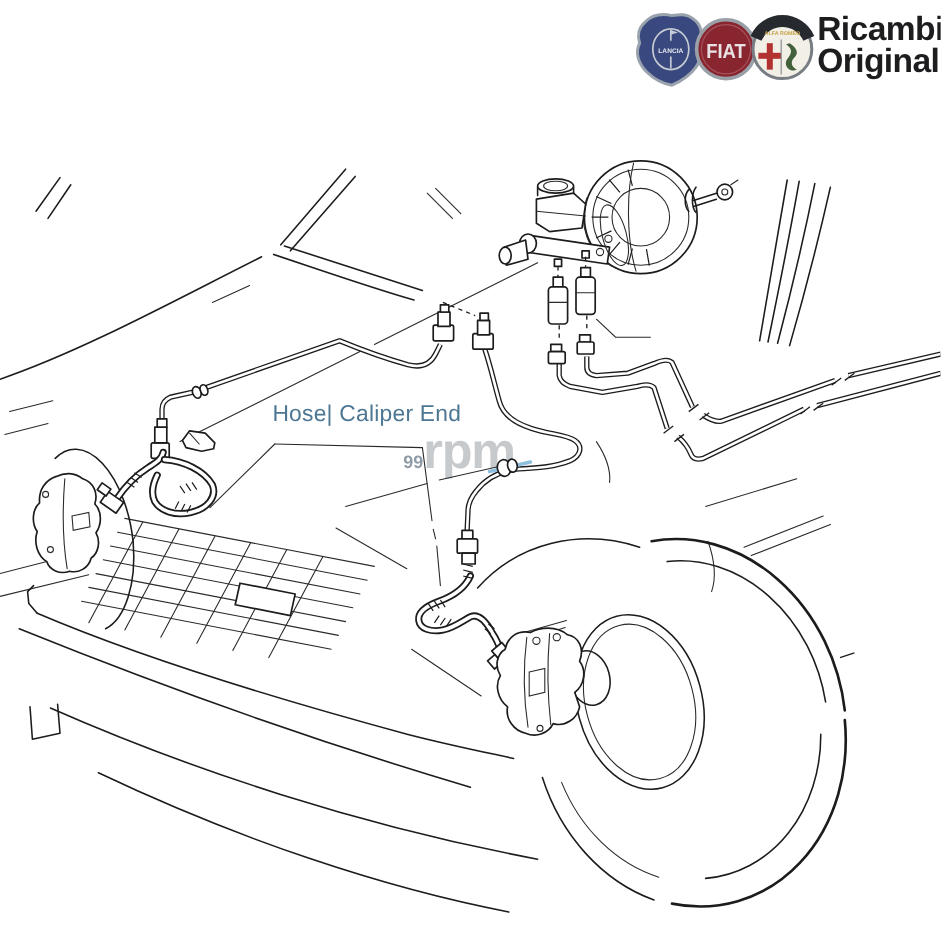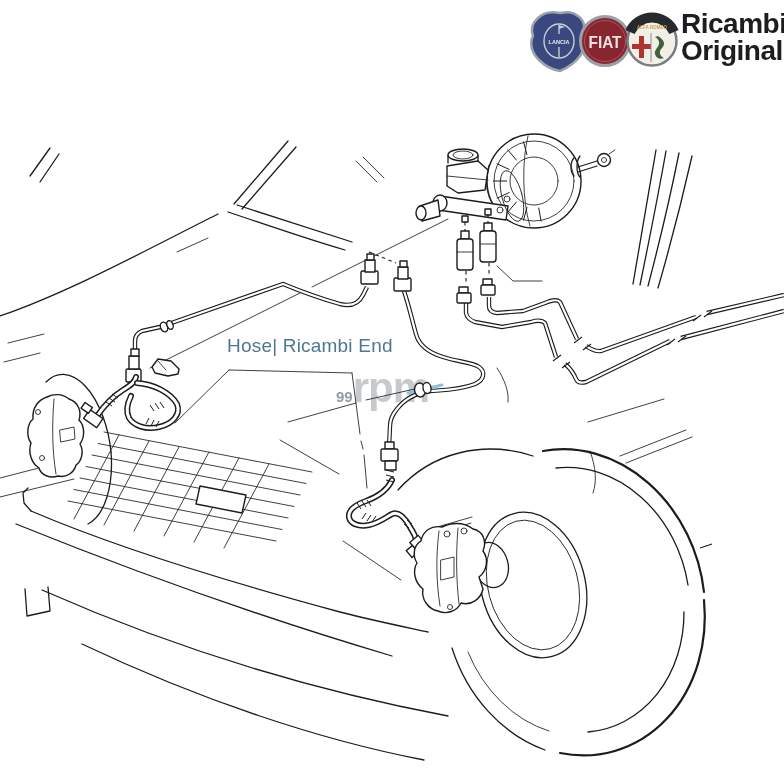--- a/index.html
+++ b/index.html
@@ -15,21 +15,21 @@
   .hd {stroke:#1c1c1c;stroke-width:6;fill:none;stroke-linejoin:round;stroke-linecap:round;}
   .hw {stroke:#ffffff;stroke-width:3;fill:none;stroke-linejoin:round;stroke-linecap:round;}
   .wf {fill:#ffffff;stroke:#1c1c1c;stroke-width:1.4;stroke-linejoin:round;}
   .coil{stroke:#1c1c1c;stroke-width:1;fill:none;}
   .dash{stroke:#1c1c1c;stroke-width:1.1;fill:none;stroke-dasharray:3.5 3.5;}
   .tick{stroke:#1c1c1c;stroke-width:1.1;fill:none;}
   .blue{stroke:#8cc0de;stroke-width:3;fill:none;stroke-linecap:round;}
   
   #part-label{position:absolute;left:227px;top:335px;z-index:3;color:#4d7793;
       font-size:19px;font-weight:400;letter-spacing:.2px;white-space:nowrap;cursor:pointer;}
-  #watermark{position:absolute;left:336px;top:364px;z-index:1;display:flex;
+  #watermark{position:absolute;left:336px;top:352px;z-index:1;display:flex;
       align-items:baseline;opacity:.95;white-space:nowrap;}
   #watermark .wm-prefix{font-size:15px;font-weight:700;color:#8a97a3;}
   #watermark .wm-text{font-size:42px;font-weight:700;color:#c5c8cb;letter-spacing:-1px;}
   #brand-title{position:absolute;left:681px;top:10px;z-index:3;color:#1d1d1f;
       font-size:28px;font-weight:700;line-height:27px;letter-spacing:-.5px;}
   .logo-text{font-family:"Liberation Sans",sans-serif;}
 </style>
 </head>
 <body>
 
@@ -350,20 +350,20 @@
         <path d="M630,32 A24,24 0 0 1 674,32" fill="none" stroke="#26292e" stroke-width="10"></path>
         <rect x="639" y="36" width="5" height="22" fill="#b23131"></rect>
         <rect x="632" y="44" width="19" height="5" fill="#b23131"></rect>
         <path d="M651,33 L651,62" stroke="#8a8d92" stroke-width="1"></path>
         <path d="M658,36 C664,40 666,44 662,48 C658,52 660,56 664,58 C660,60 656,58 655,54 C654,50 658,48 659,44 C660,41 657,38 655,37 Z" fill="#42603c"></path>
         <text class="logo-text" x="652" y="29" font-size="4.5" font-weight="bold" fill="#c9a34a" text-anchor="middle">ALFA ROMEO</text>
       </g>
     </g>
   </svg>
 
-  <div id="part-label">Hose| Ricambi End</div>
+  <div id="part-label">Hose| Caliper End</div>
 
   <div id="brand-title">
     <div>Ricambi</div>
     <div>Originali</div>
   </div>
 
 </div>
 
 </body></html>

